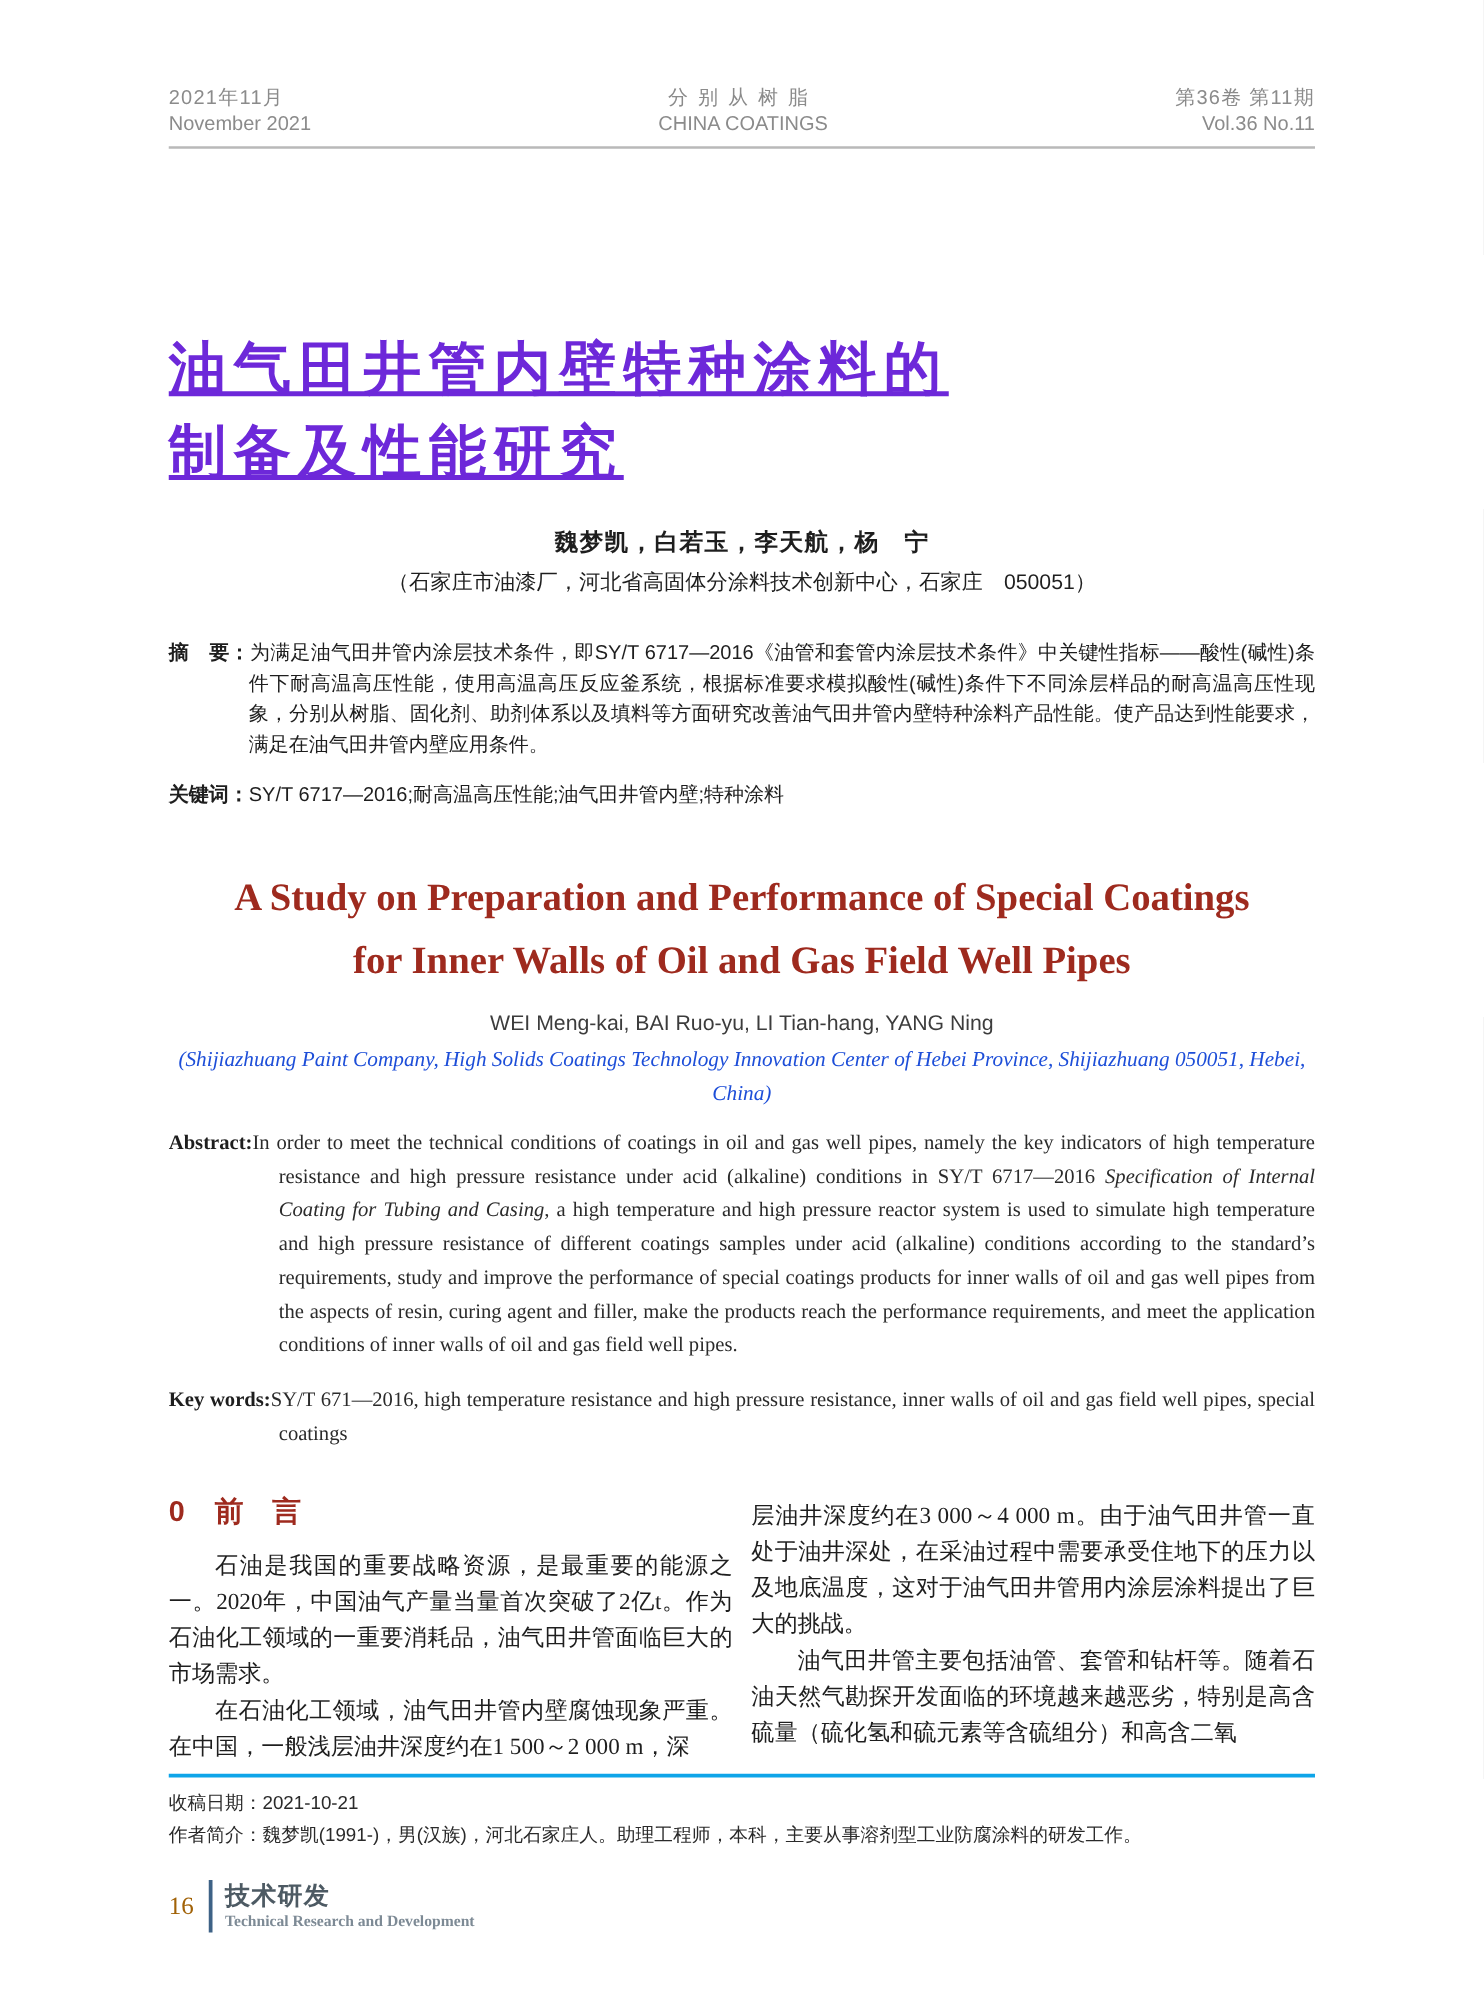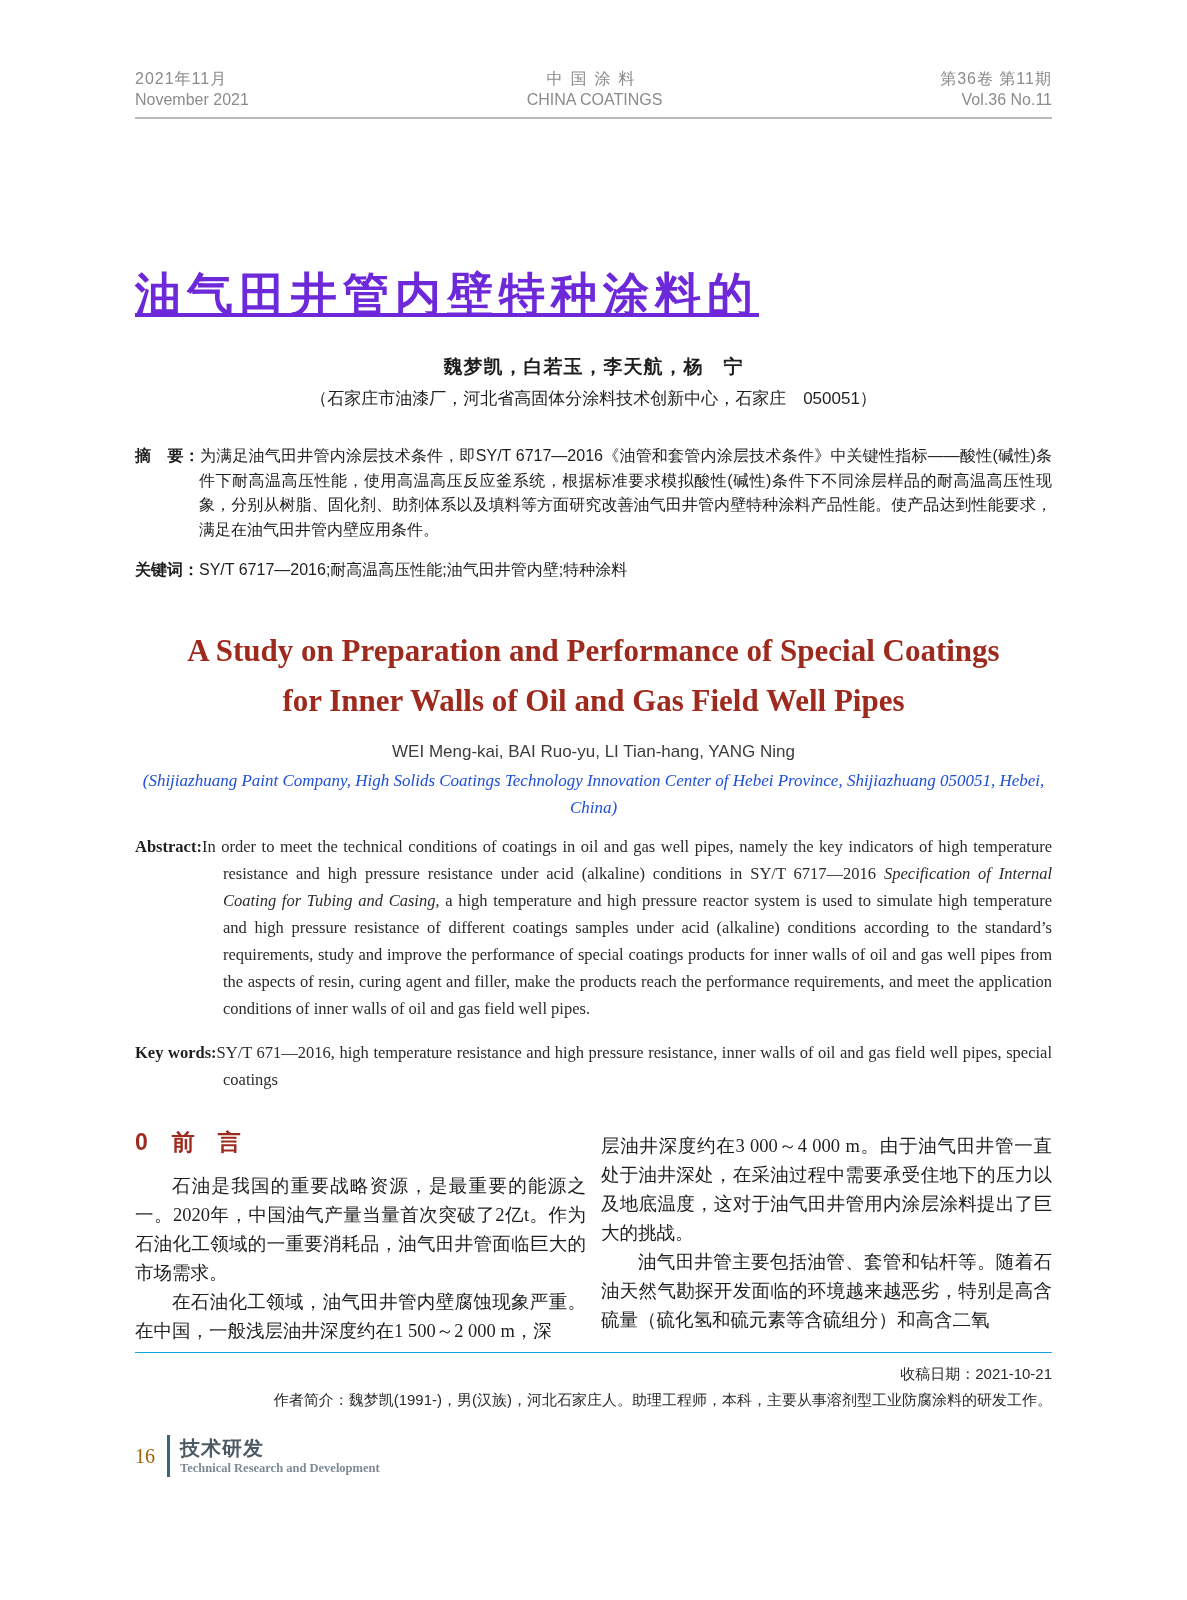--- a/index.html
+++ b/index.html
@@ -92,22 +92,22 @@
     margin:0 0 14px 0;
   }
   .body-p{
     margin:0;font-size:18.5px;line-height:29px;text-align:justify;
     font-family:"Liberation Serif","DejaVu Serif",serif;
   }
   .body-p.indent{text-indent:2em;}
 
   
   .footnote{
-    margin-top:6px;border-top:1px solid #0ea5e9;padding-top:8px;
-    font-size:15px;line-height:26px;color:#2a2a2a;text-align:right;
+    margin-top:6px;border-top:3px solid #0ea5e9;padding-top:8px;
+    font-size:15px;line-height:26px;color:#2a2a2a;
   }
   .footnote p{margin:0;}
 
   
   .pfooter{display:flex;align-items:center;margin-top:22px;}
   .pnum{
     font-family:"Liberation Serif","DejaVu Serif",serif;
     font-size:20px;color:#a16207;line-height:28px;
   }
   .pbar{width:3px;height:42px;background:#3e6286;margin:0 10px 0 12px;}
@@ -122,31 +122,32 @@
 
 <div class="page">
   <div class="content">
 
     <div class="jheader">
       <div class="hcol">
         <span class="zh">2021年11月</span>
         <span>November 2021</span>
       </div>
       <div class="hcol hc">
-        <span class="zh">中国涂料</span>
+        <span class="zh">分别从树脂</span>
         <span>CHINA COATINGS</span>
       </div>
       <div class="hcol hr">
         <span class="zh">第36卷 第11期</span>
         <span>Vol.36 No.11</span>
       </div>
     </div>
 
     <div class="title-zh">
       <div>油气田井管内壁特种涂料的</div>
+      <div>制备及性能研究</div>
     </div>
 
     <div class="authors-zh">魏梦凯，白若玉，李天航，杨　宁</div>
     <div class="affil-zh">（石家庄市油漆厂，河北省高固体分涂料技术创新中心，石家庄　050051）</div>
 
     <p class="abs-zh"><span class="lbl">摘　要：</span><span>为满足油气田井管内涂层技术条件，即SY/T 6717—2016《油管和套管内涂层技术条件》中关键性指标——酸性(碱性)条件下耐高温高压性能，使用高温高压反应釜系统，根据标准要求模拟酸性(碱性)条件下不同涂层样品的耐高温高压性现象，分别从树脂、固化剂、助剂体系以及填料等方面研究改善油气田井管内壁特种涂料产品性能。使产品达到性能要求，满足在油气田井管内壁应用条件。</span></p>
 
     <p class="kw-zh"><span class="lbl">关键词：</span><span>SY/T 6717—2016;耐高温高压性能;油气田井管内壁;特种涂料</span></p>
 
 

